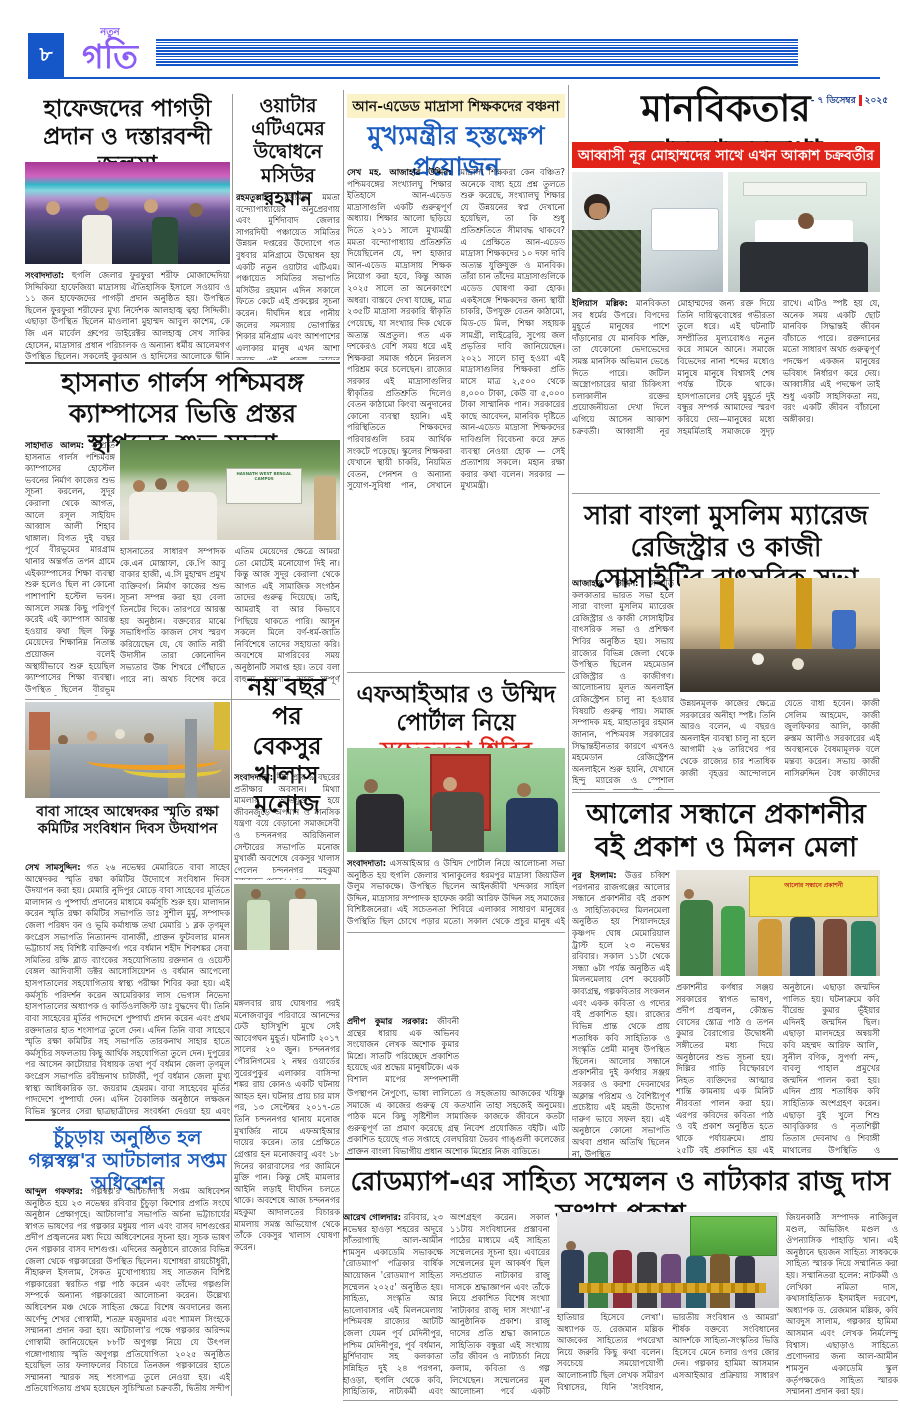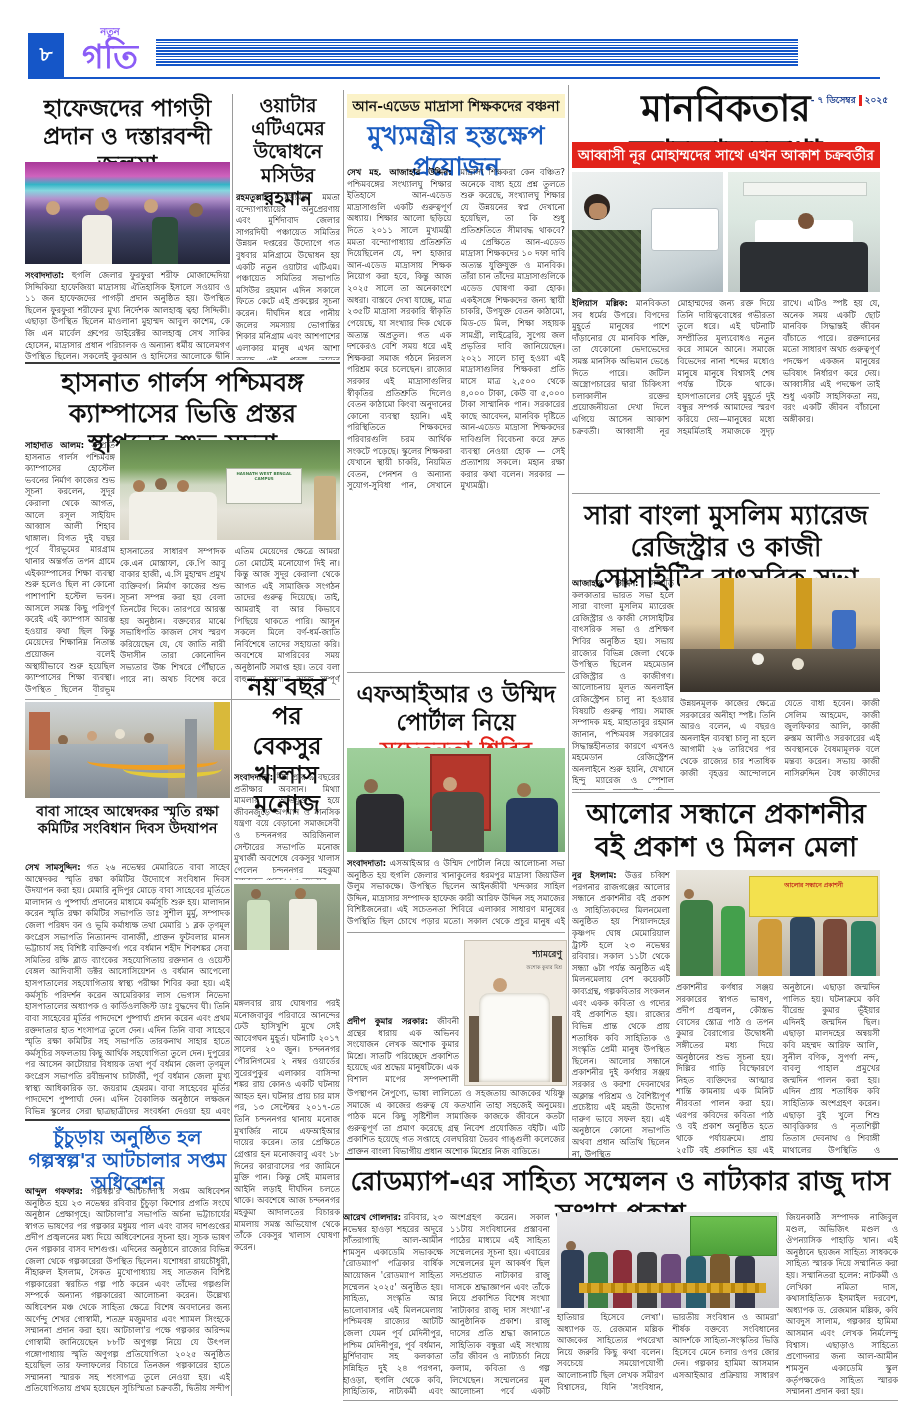--- a/index.html
+++ b/index.html
@@ -177,30 +177,20 @@
     <div class="s" style="left:39%;top:42%;width:24%;height:58%;background:#4a4f45;border-radius:8px 8px 0 0;"></div>
     <div class="s" style="left:78%;top:34%;width:14px;height:14px;border-radius:50%;background:#9a744f;"></div>
     <div class="s" style="left:73%;top:48%;width:24%;height:52%;background:#273a5e;border-radius:8px 8px 0 0;"></div>
   </div>
   <div class="abs bd" style="left:347px;top:858px;width:218px;height:70px;">
     <span class="byl">সংবাদদাতা:</span>
     <span>এসআইআর ও উম্মিদ পোর্টাল নিয়ে আলোচনা সভা অনুষ্ঠিত হয় হুগলি জেলার খানাকুলের ধরমপুর মাদ্রাসা জিয়াউল উলুম সভাকক্ষে। উপস্থিত ছিলেন আইনজীবী খন্দকার সাহিল উদ্দিন, মাদ্রাসার সম্পাদক হাফেজ কারী আরিফ উদ্দিন সহ সমাজের বিশিষ্টজনেরা। এই সচেতনতা শিবিরে এলাকার সাধারণ মানুষের উপস্থিতি ছিল চোখে পড়ার মতো। সকাল থেকে প্রচুর মানুষ এই পরিষেবা গ্রহণ করে সচেতনতা শিবির থেকে। মাদ্রাসা জিয়াউল উলুম এই উদ্যোগ নেওয়ার জন্য এলাকাবাসীরা সকলেই সাধুবাদ জানান।</span>
   </div>
   <div class="abs hdiv" style="left:347px;top:932px;width:218px;"></div>
 
-  <div class="abs ph" style="left:464px;top:940px;width:101px;height:144px;background:#efe9df;border:1px solid #c9c2b4;">
-    <div class="s" style="left:0;top:4%;width:100%;text-align:right;padding-right:4px;box-sizing:border-box;
-         font-size:9px;font-weight:bold;color:#2a2a2a;">শ্যামরেণু</div>
-    <div class="s" style="left:0;top:16%;width:100%;text-align:right;padding-right:4px;box-sizing:border-box;
-         font-size:5px;color:#555;">অশোক কুমার মিশ্র</div>
-    <div class="s" style="left:28%;top:26%;width:14px;height:14px;border-radius:50%;background:#c7a07a;"></div>
-    <div class="s" style="left:14%;top:36%;width:70%;height:62%;background:#fbfaf6;border-radius:10px 10px 0 0;box-shadow:0 0 4px #b9b2a2 inset;"></div>
-    <div class="s" style="left:4%;top:52%;width:10%;height:46%;background:#6a5a48;"></div>
-    <div class="s" style="left:86%;top:52%;width:10%;height:46%;background:#6a5a48;"></div>
-  </div>
   <div class="abs bd" style="left:347px;top:1016px;width:112px;height:68px;">
     <span class="byl">প্রদীপ কুমার সরকার:</span>
     <span>জীবনী গ্রন্থের ধারায় এক অভিনব সংযোজন লেখক অশোক কুমার মিশ্রে। সাতটি পরিচ্ছেদে প্রকাশিত হয়েছে এর শ্রদ্ধেয় মানুষটিকে। এক বিশাল মাপের সম্পদশালী মেদিনীপুরের মানুষ, মানুষকে সাহায্য করতে গিয়ে কখনও হয়েছেন নিঃস্ব, তিনি জানিয়েছেন সঙ্গতি ও সামর্থ্য নয়, শুধু সদিচ্ছাই প্রমাণ করে এটাই জীবন। লেখকের</span>
   </div>
   <div class="abs bd" style="left:347px;top:1088px;width:218px;height:66px;">
     <span>উপস্থাপন নৈপুণ্যে, ভাষা লালিত্যে ও সহজতায় আজকের খয়িষ্ণু সমাজে এ কাজের গুরুত্ব যে কতখানি তাহা সহজেই অনুমেয়। পাঠক মনে কিছু সৃষ্টিশীল সামাজিক কাজকে জীবনে কতটা গুরুত্বপূর্ণ তা প্রমাণ করেছে গ্রন্থ নিবেশ প্রযোজিত বইটি। এটি প্রকাশিত হয়েছে গত সপ্তাহে বেলঘরিয়া ভৈরব গাঙ্গুলী কলেজের প্রাক্তন বাংলা বিভাগীয় প্রধান অশোক মিশ্রের নিজ বাড়িতে।</span>
   </div>
 
   <div class="abs hdiv-dark" style="left:345px;top:1158px;width:553px;"></div>
 

